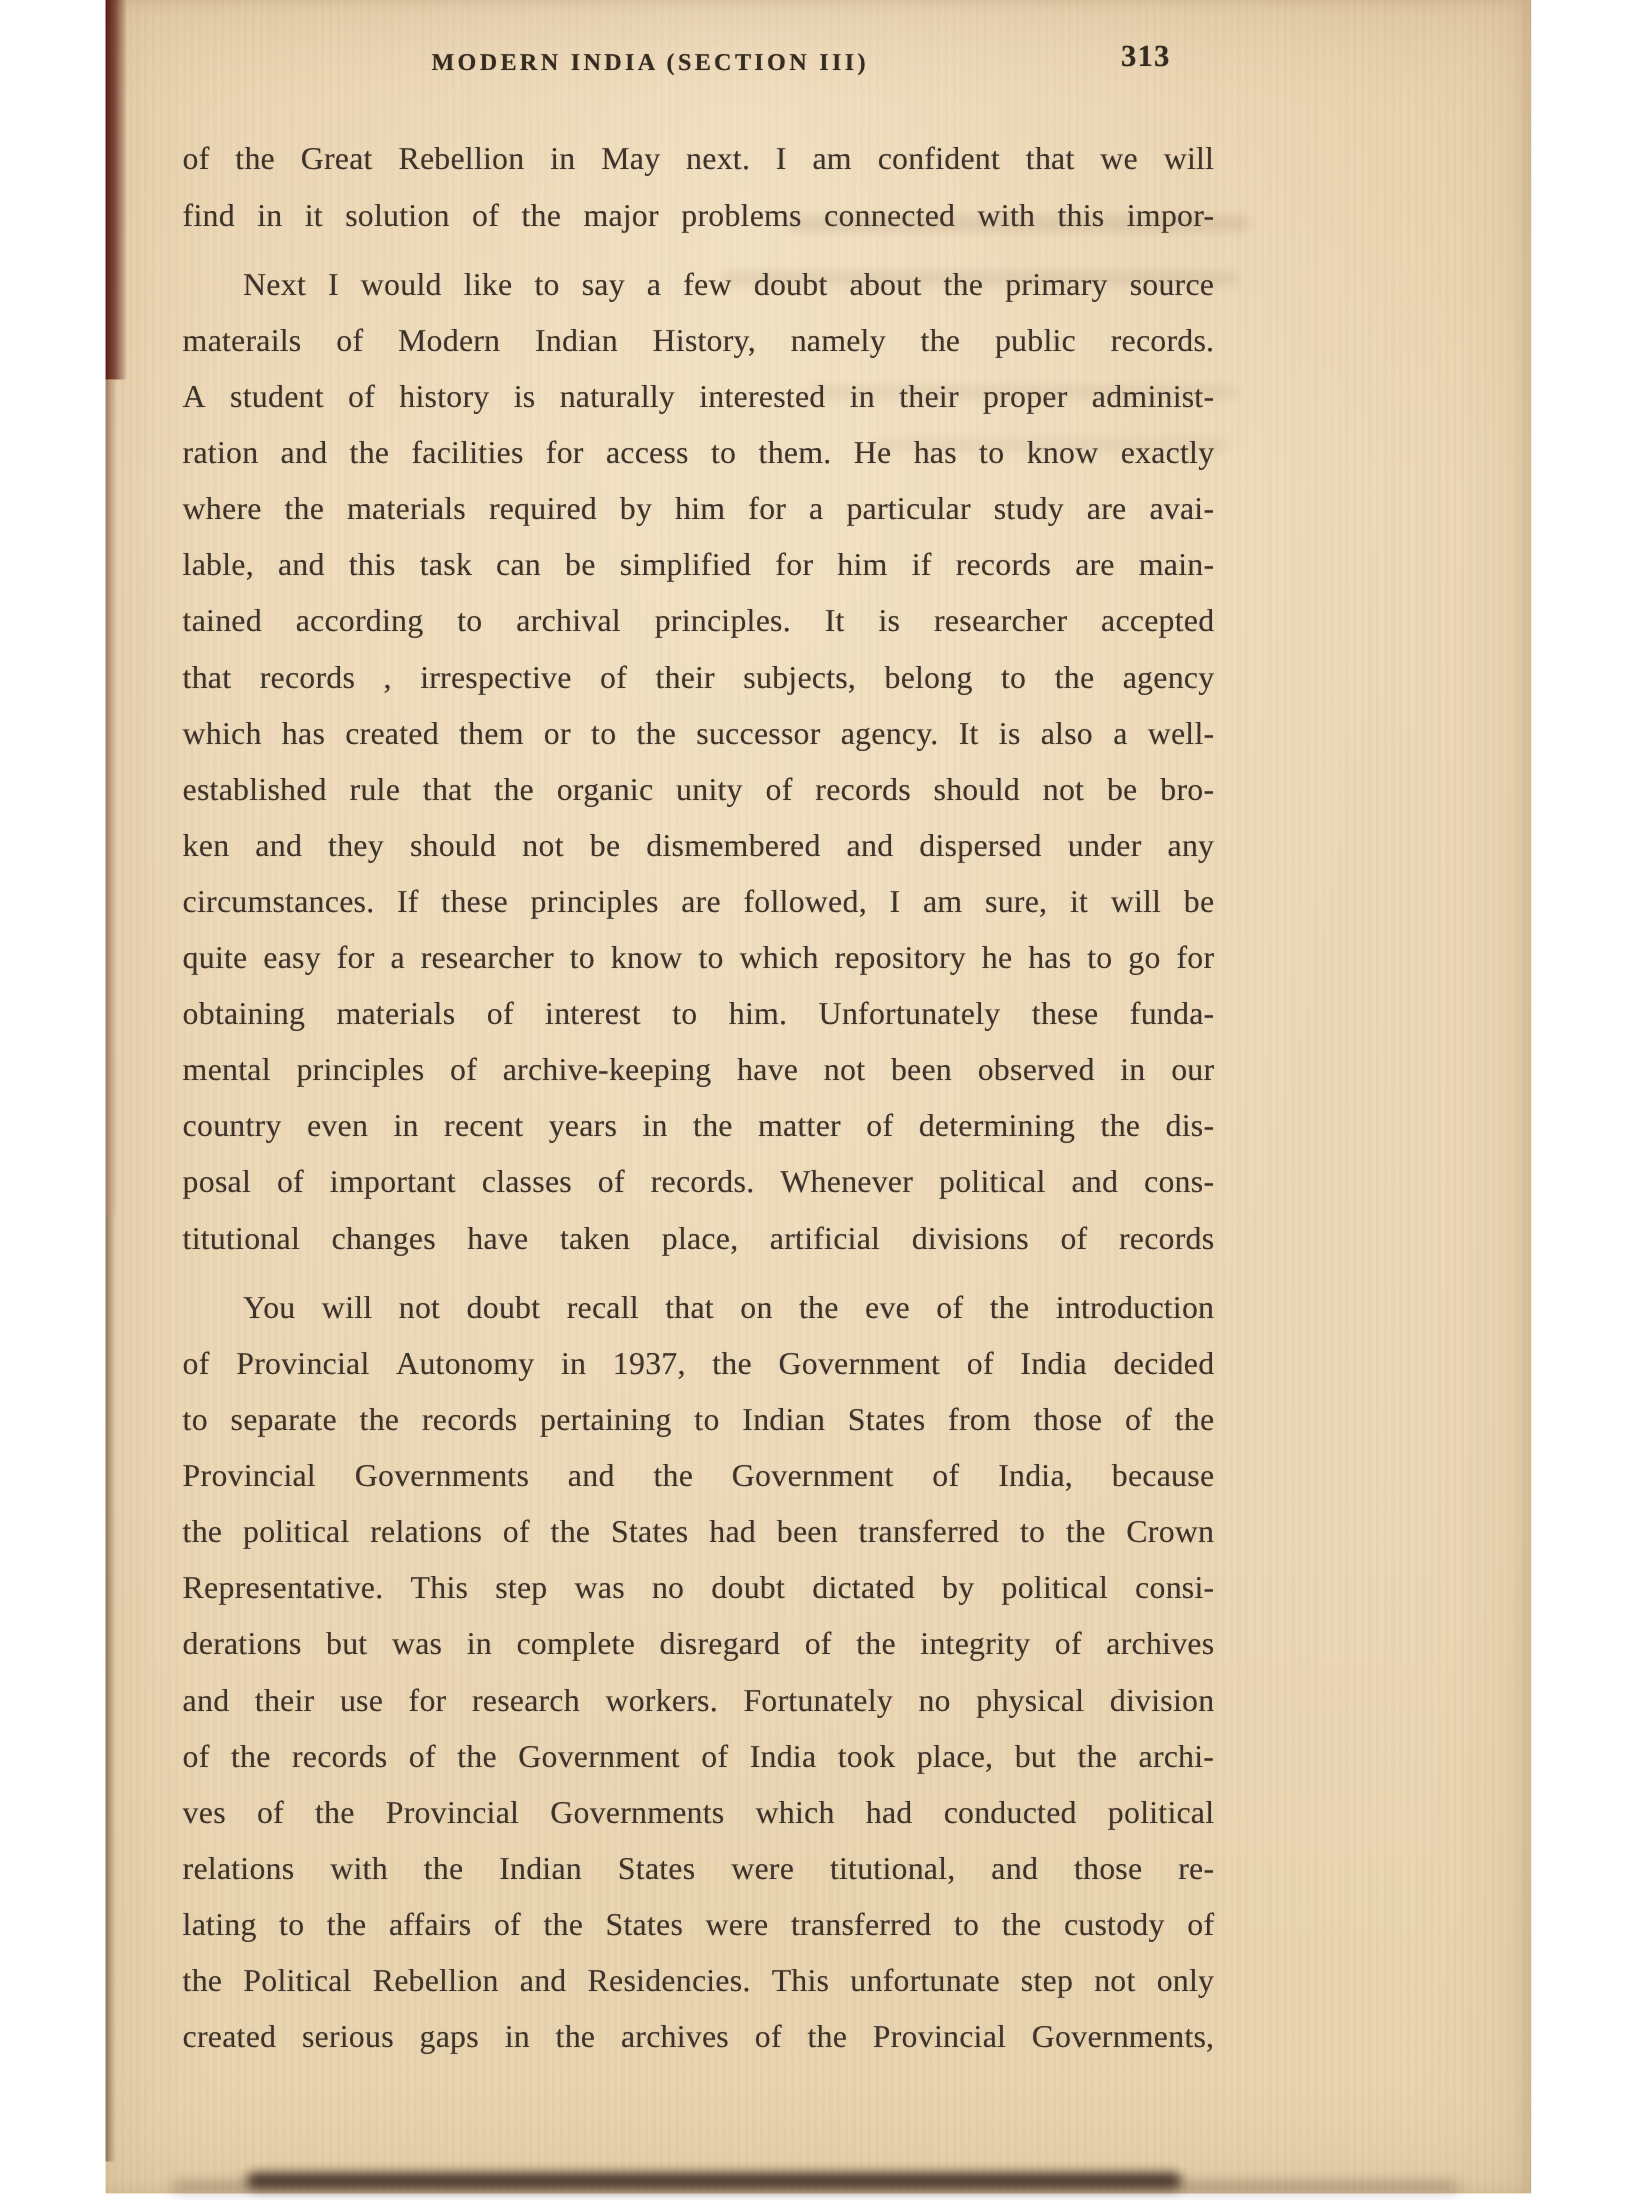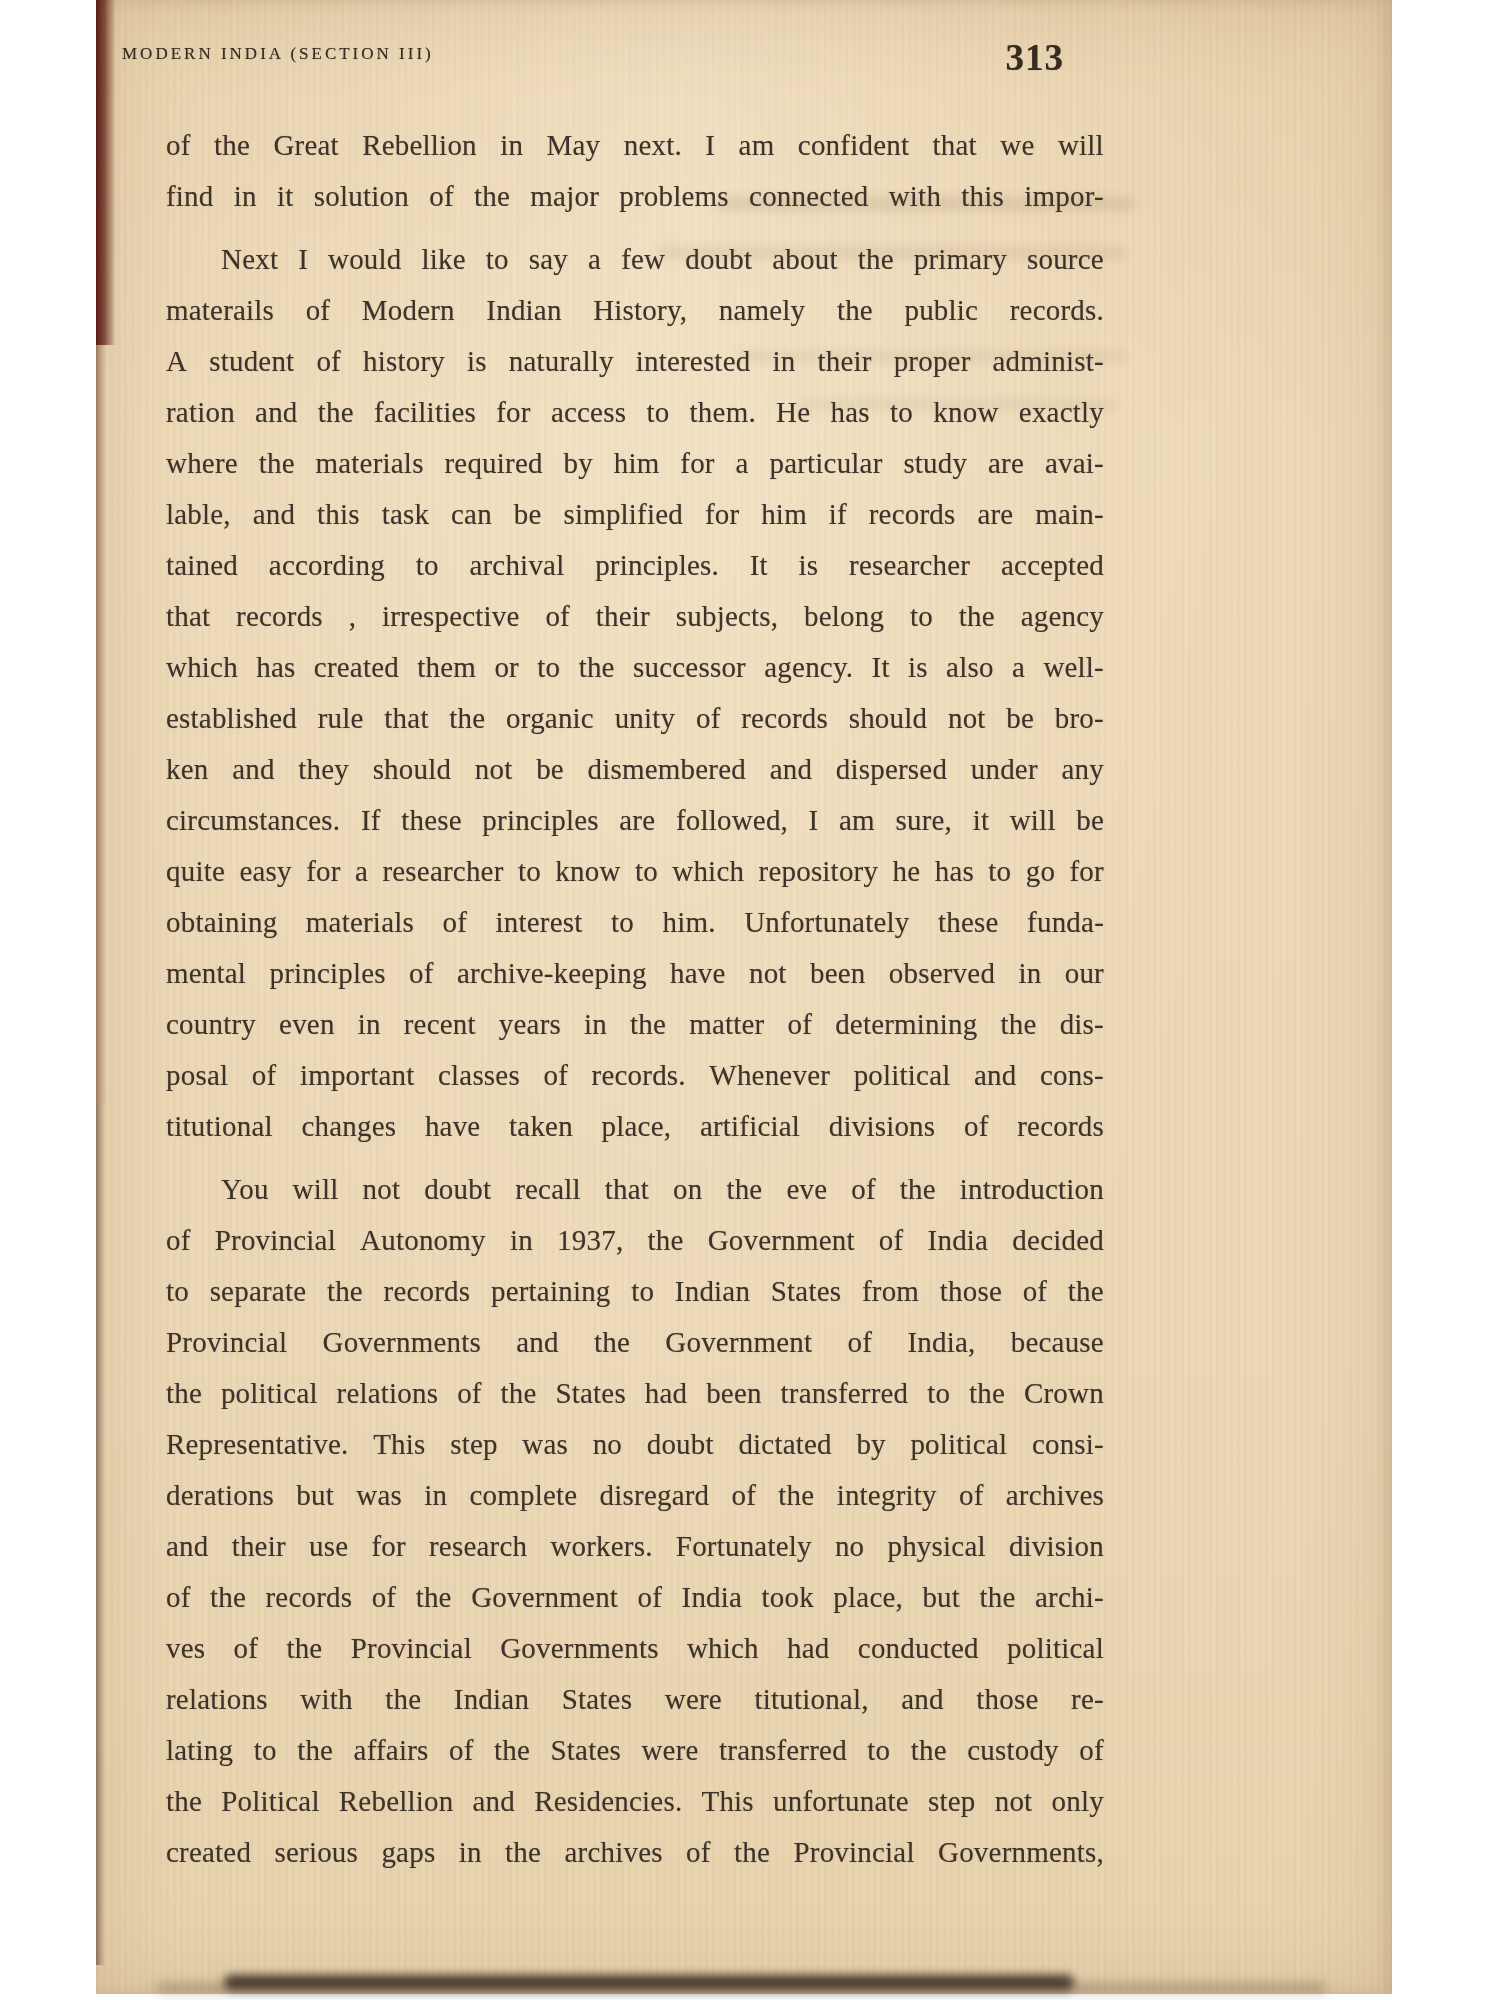--- a/index.html
+++ b/index.html
@@ -42,28 +42,28 @@
   
   .smudge{position:absolute;background:#8d765a;filter:blur(4px);border-radius:6px;}
   .sm1{left:620px;top:196px;width:420px;height:15px;opacity:0.16;}
   .sm2{left:560px;top:246px;width:470px;height:14px;opacity:0.12;}
   .sm3{left:640px;top:350px;width:390px;height:13px;opacity:0.10;}
   .sm4{left:700px;top:398px;width:320px;height:13px;opacity:0.09;}
 
   .text-column{position:absolute;left:26px;top:0;width:938px;}
   .running-head{position:absolute;top:44px;left:0;width:100%;height:40px;}
   .head-title{
-    display:block;text-align:left;
-    font-size:17px;font-weight:normal;letter-spacing:3px;
+    display:block;text-align:center;
+    font-size:22px;font-weight:bold;letter-spacing:3px;
     color:var(--ink-dark,#352b20);
     text-shadow:0 0 1px rgba(53,43,32,0.45);
   }
   .page-num{
     position:absolute;right:-4px;top:-8px;
-    font-size:37px;font-weight:bold;letter-spacing:1px;
+    font-size:28px;font-weight:bold;letter-spacing:1px;
     color:var(--ink-dark,#352b20);
     text-shadow:0 0 1px rgba(53,43,32,0.4);
   }
   #text-body{position:absolute;top:120px;left:0;width:100%;margin-left:44px;}
   .paragraph{margin:0 0 12px 0;}
   .line{
     display:flex;justify-content:space-between;align-items:baseline;
     height:51px;line-height:51px;
     font-size:29px;letter-spacing:0.2px;
     color:var(--ink,#3e332a);

